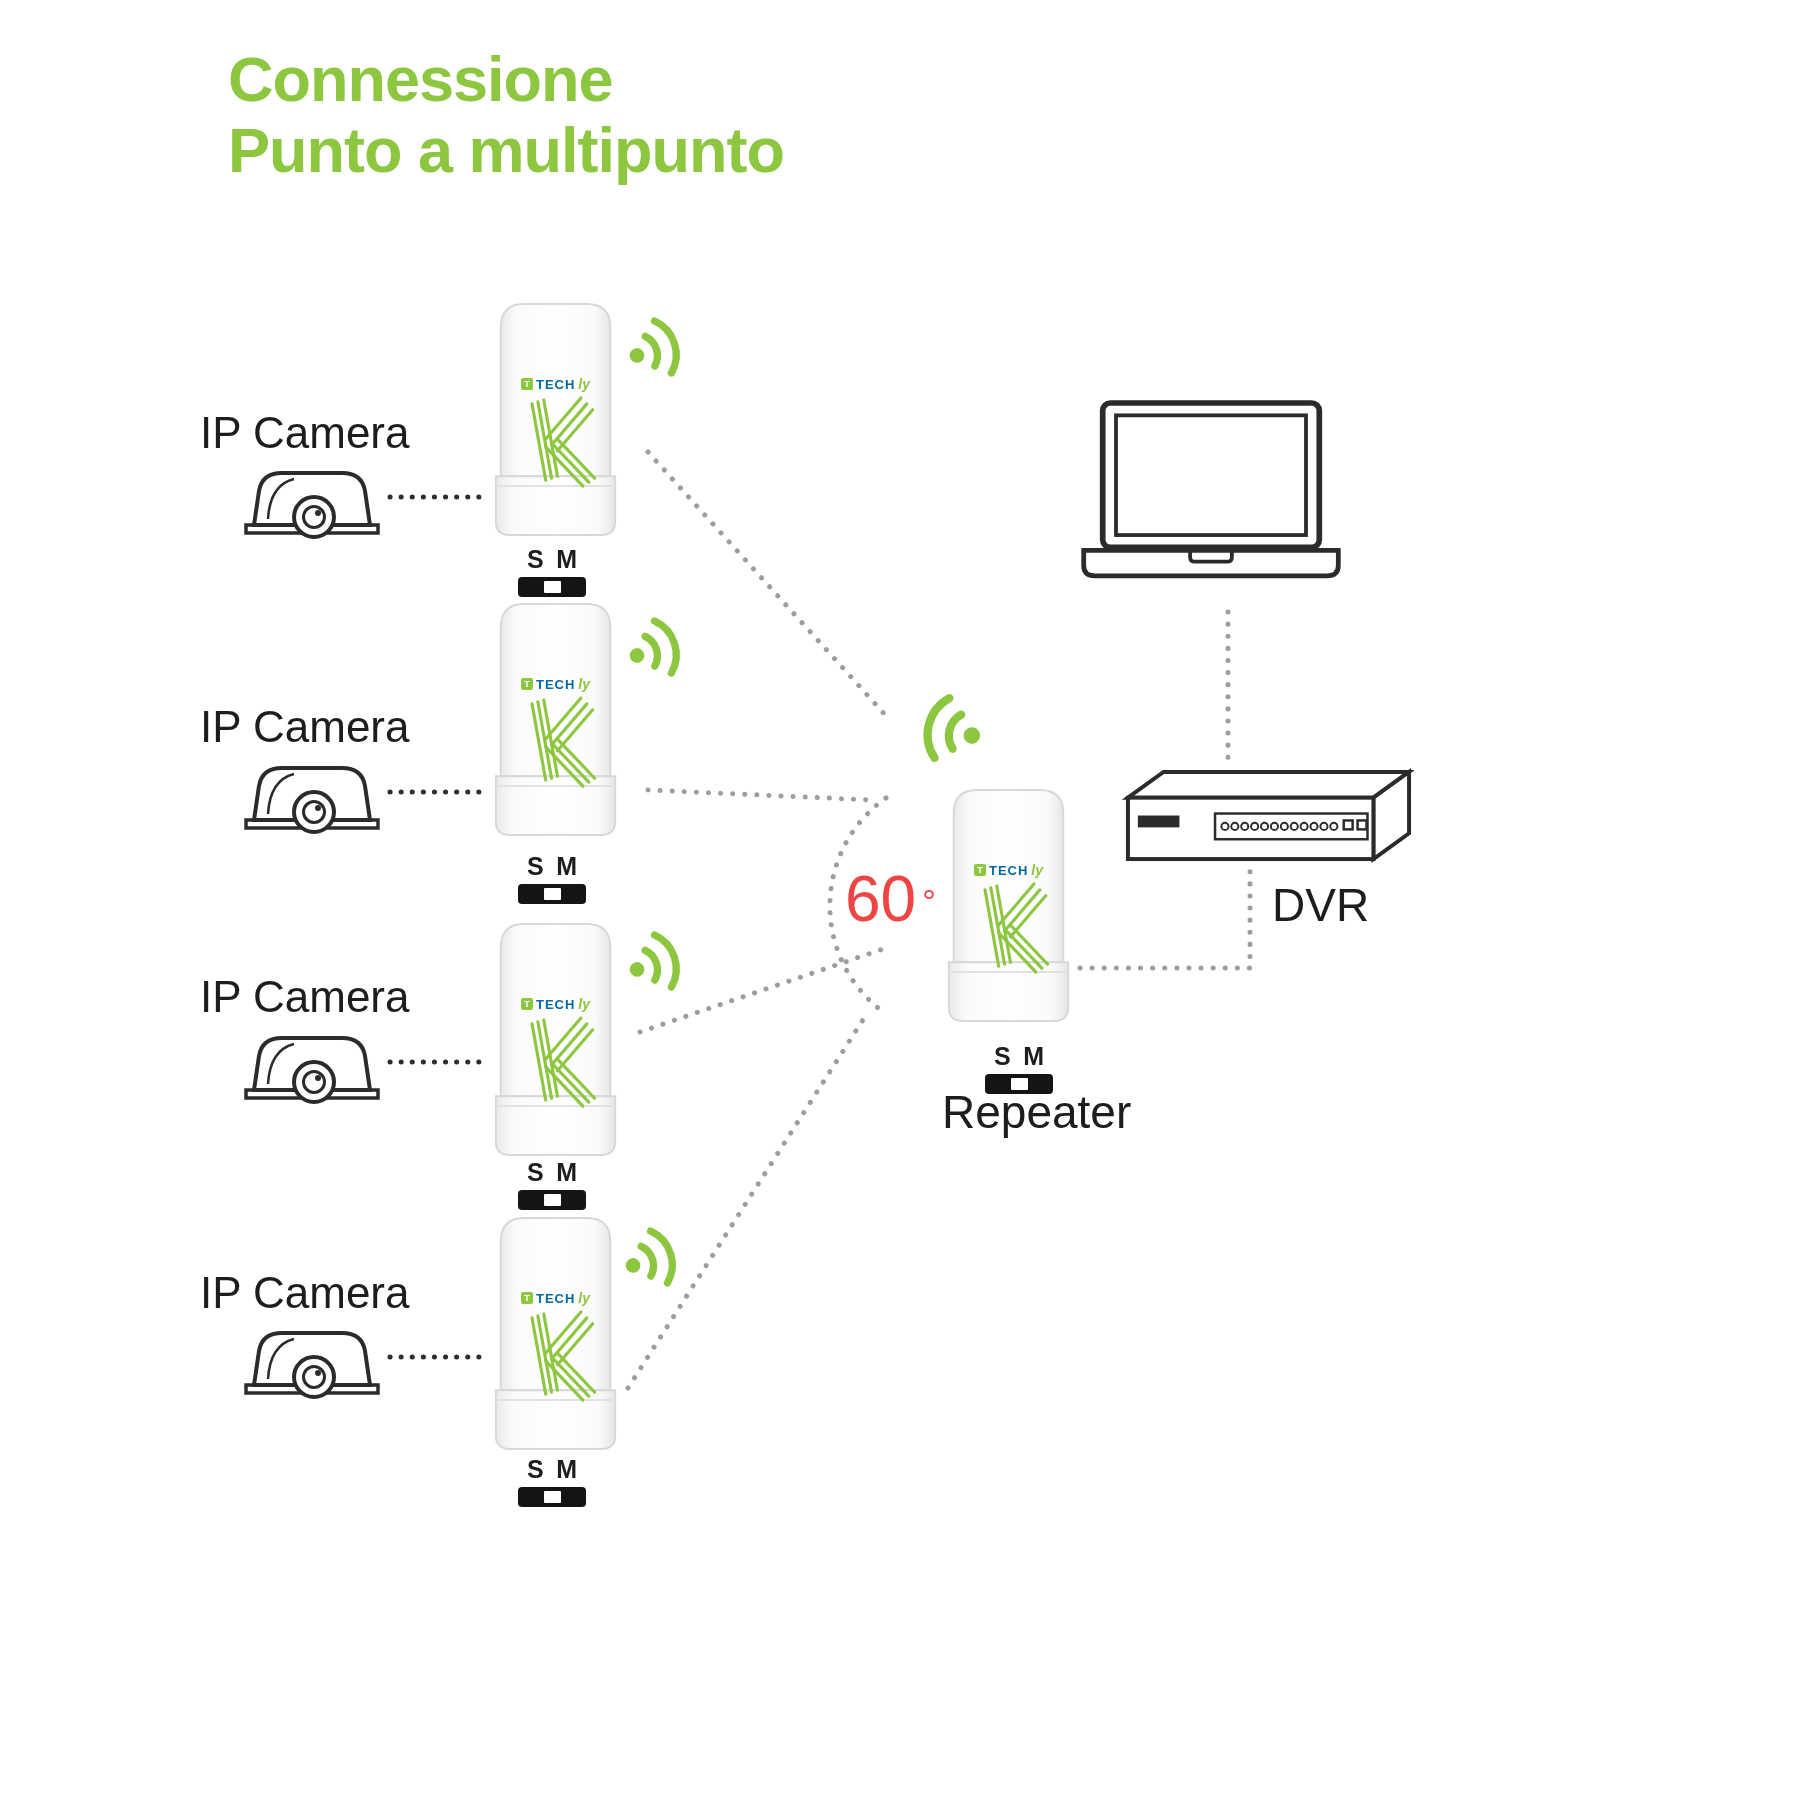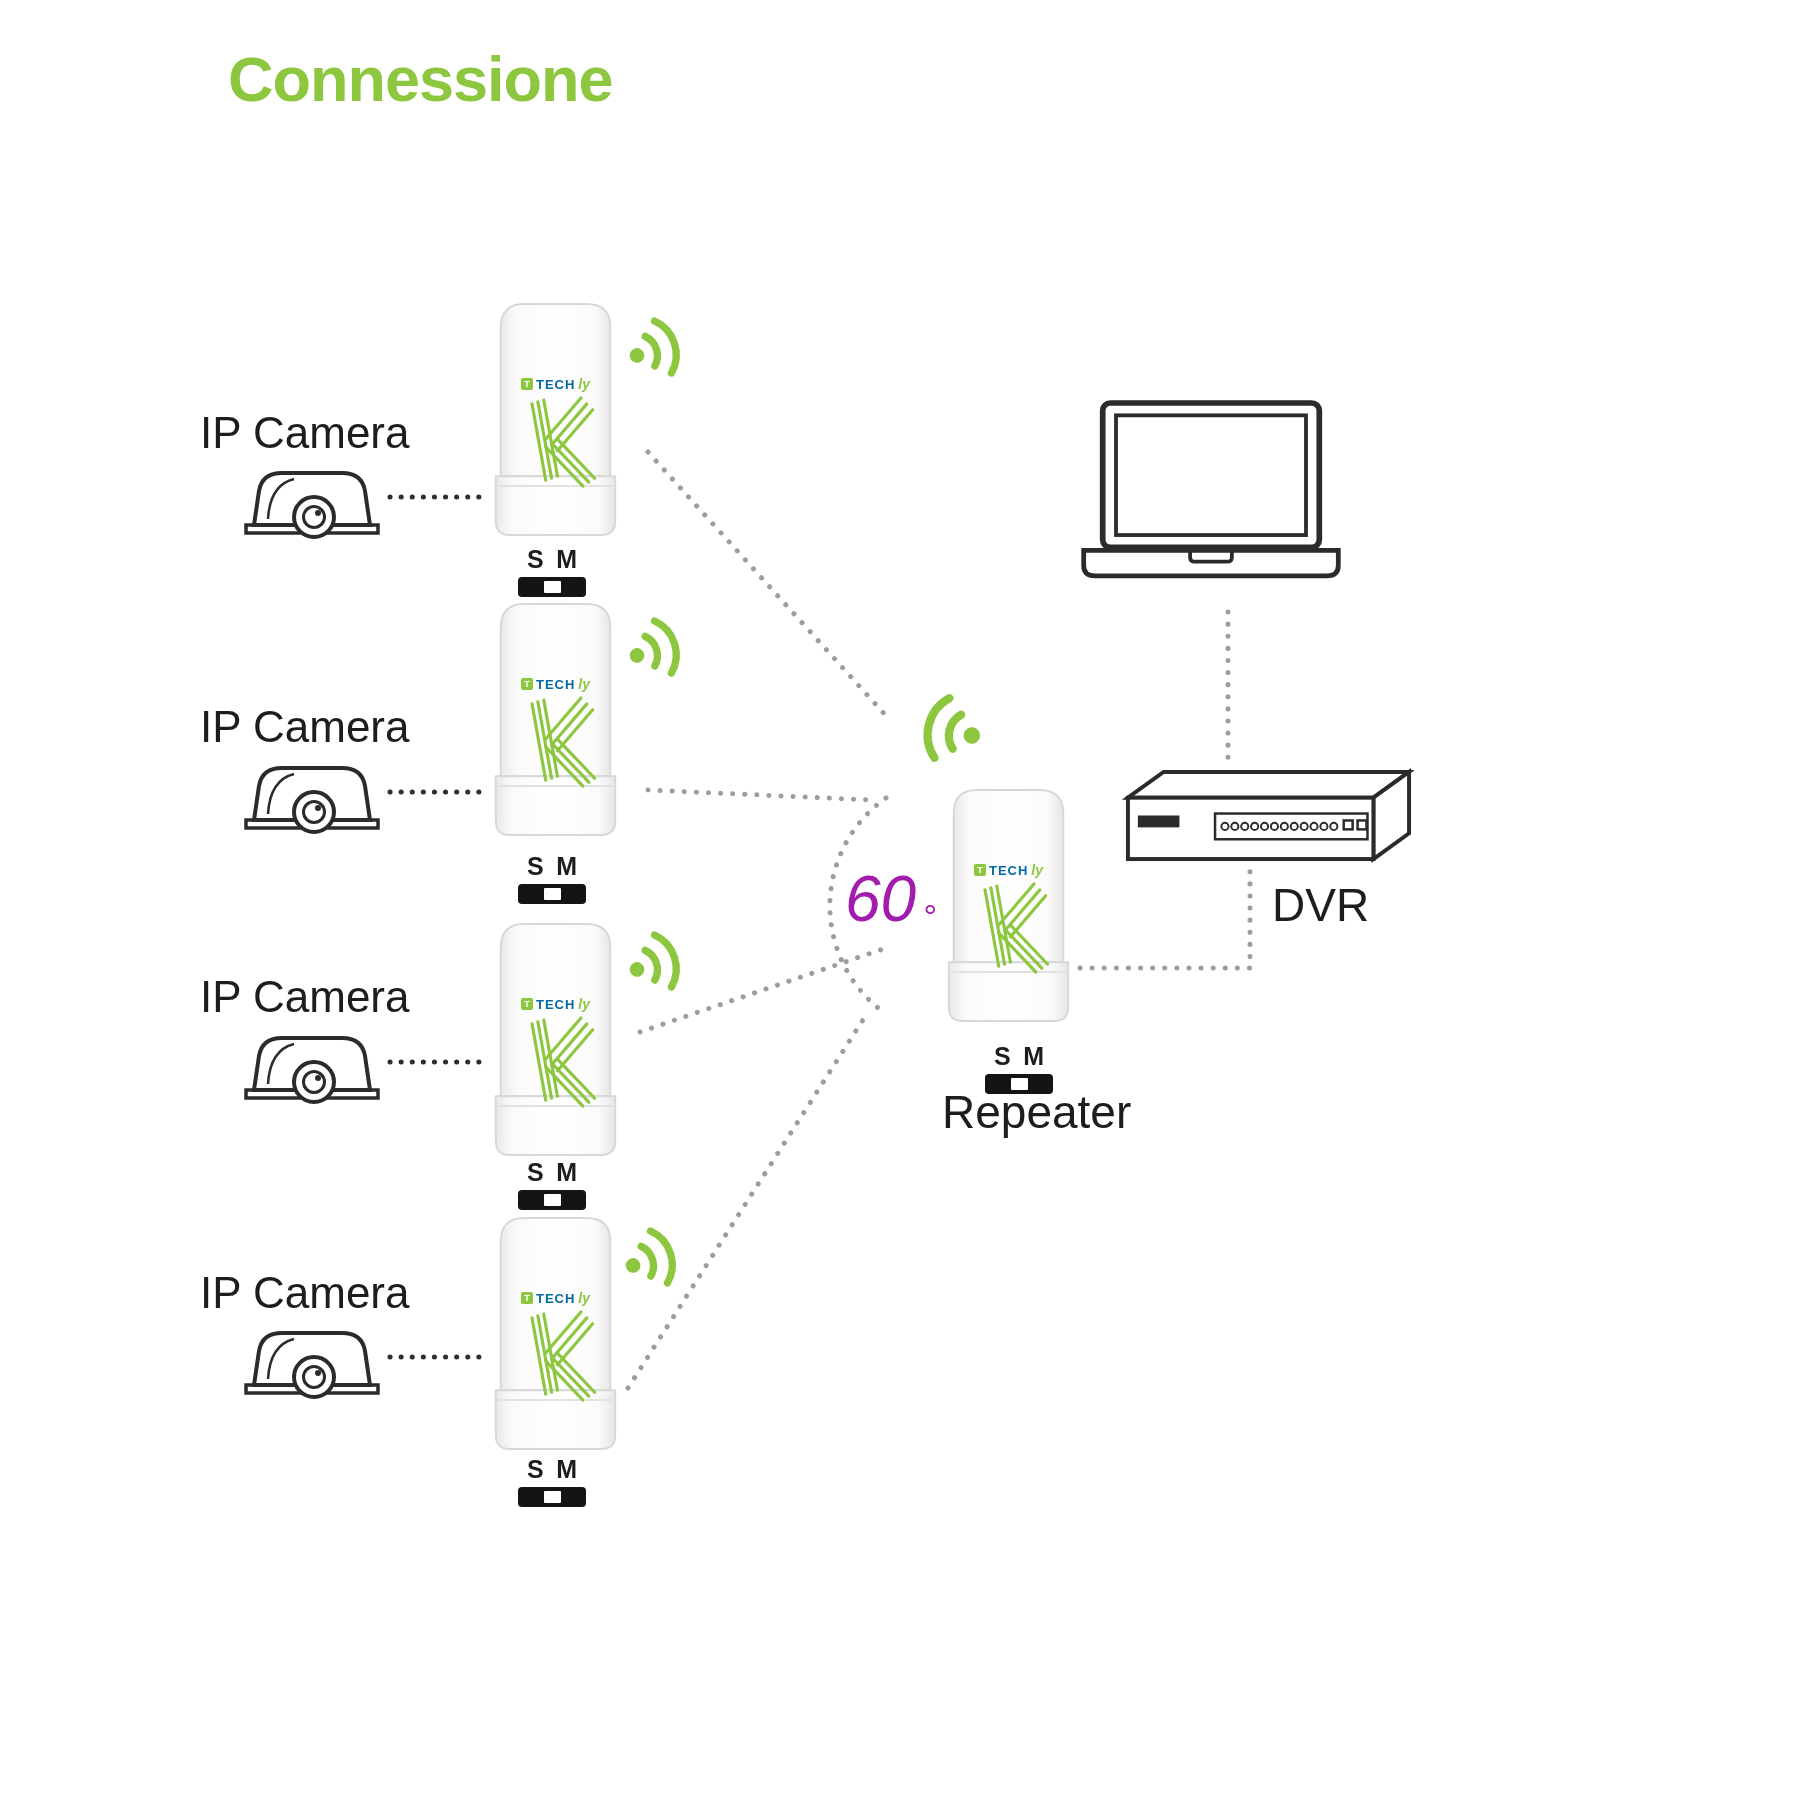--- a/index.html
+++ b/index.html
@@ -11,21 +11,21 @@
   #lines{position:absolute;left:0;top:0;z-index:0;}
   
   .title{
     left:228px;top:44px;color:#8dc63f;font-size:63px;font-weight:bold;
     line-height:1.13;letter-spacing:-1px;z-index:2;
   }
   
   .lbl{color:#1d1d1b;font-size:44px;line-height:1.22;z-index:2;}
   .lbl-sm{color:#1d1d1b;font-size:46px;z-index:2;}
   
-  .angle{color:#a21caf;font-size:64px;z-index:2;display:flex;align-items:flex-end;font-style:italic;}
+  .angle{color:#ef4444;font-size:64px;z-index:2;display:flex;align-items:center;}
   .angle .deg{font-size:34px;margin-left:6px;margin-top:4px;}
   
   .ap{width:137px;height:245px;z-index:2;}
   .ap svg{display:block;}
   .brand{
     position:absolute;top:78px;left:0;width:100%;
     display:flex;align-items:center;justify-content:center;gap:3px;
   }
   .brand-box{
     width:12px;height:12px;background:#8dc63f;color:#fff;border-radius:2px;
@@ -134,20 +134,21 @@
       <line x1="640" y1="1032" x2="886" y2="948"></line>
       <line x1="628" y1="1388" x2="868" y2="1012"></line>
       <path d="M 886 798 A 132 132 0 0 0 886 1014"></path>
       <path d="M 1080 968 L 1250 968 L 1250 864"></path>
       <line x1="1228" y1="612" x2="1228" y2="760"></line>
     </g>
   </svg>
 
   <div class="title abs">
     <div>Connessione</div>
+    <div>Punto a multipunto</div>
   </div>
 
   <div class="lbl abs" style="left:200px;top:406px">IP Camera</div>
   <div class="lbl abs" style="left:200px;top:700px">IP Camera</div>
   <div class="lbl abs" style="left:200px;top:970px">IP Camera</div>
   <div class="lbl abs" style="left:200px;top:1266px">IP Camera</div>
 
   <svg class="abs icon-svg" style="left:242px;top:463px" width="140" height="85" viewBox="0 0 140 85">
       <use href="#sym-cam"></use>
     </svg>

